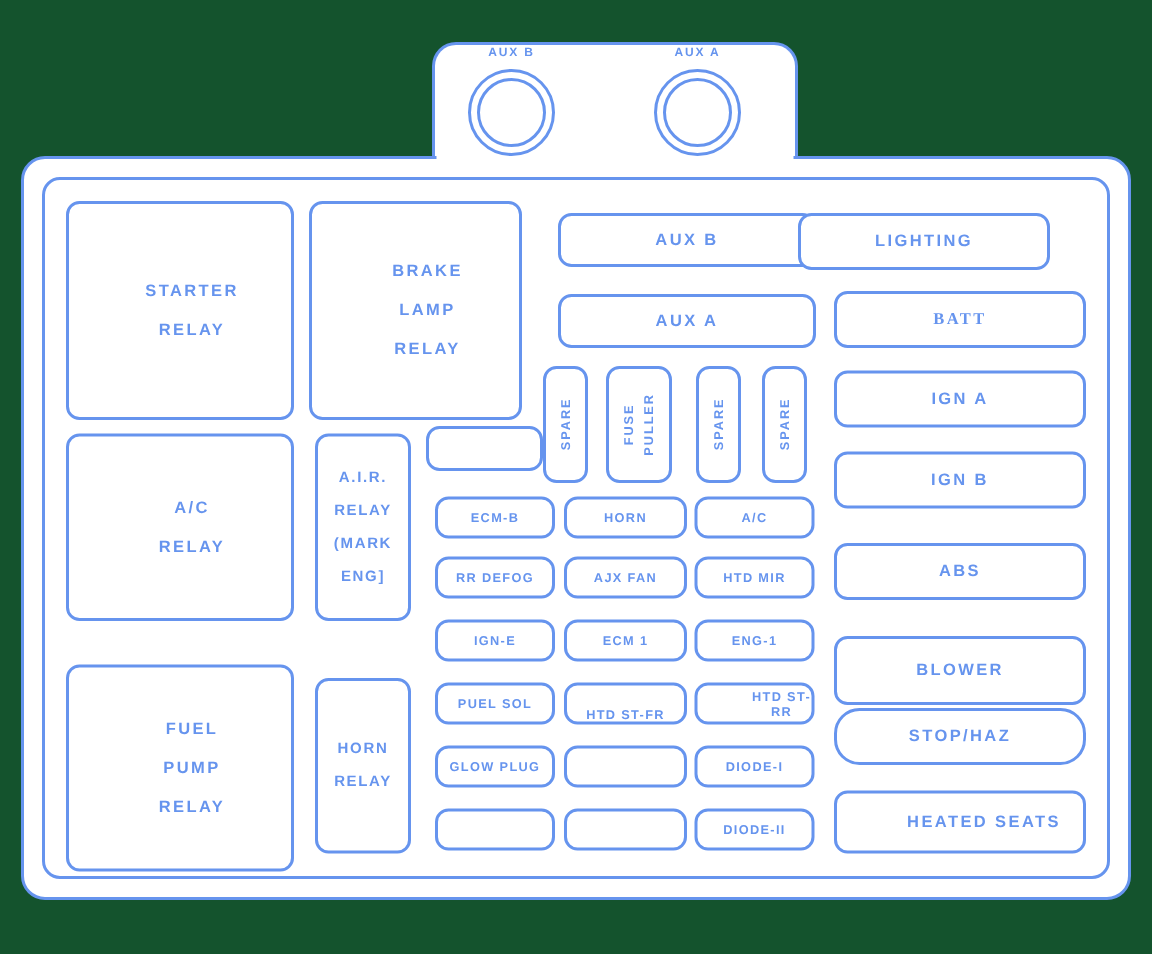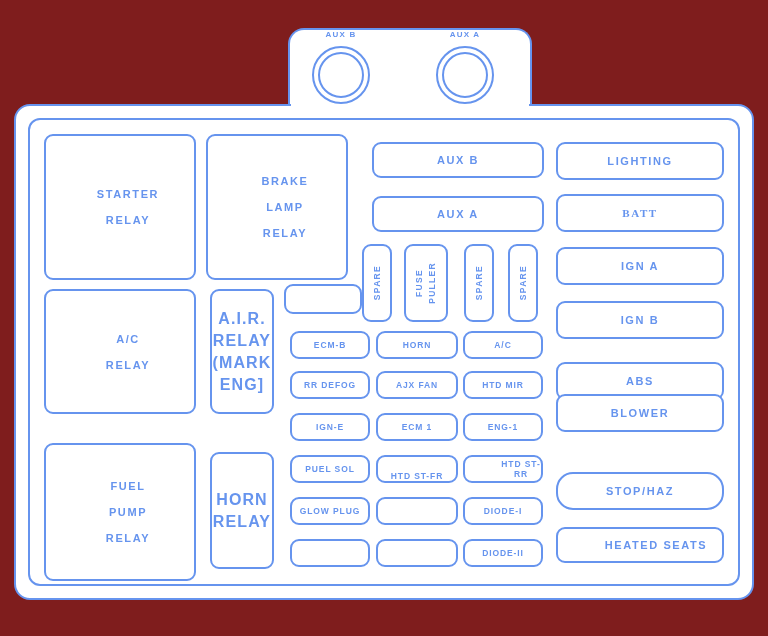--- a/index.html
+++ b/index.html
@@ -8,21 +8,21 @@
     padding: 0;
     background: #ffffff;
   }
   body {
     font-family: "Liberation Sans", sans-serif;
   }
   #stage {
     position: relative;
     width: 768px;
     height: 636px;
-    background: #7f1d1d;
+    background: #14532d;
     overflow: hidden;
   }
 
   
   .box {
     position: absolute;
     box-sizing: border-box;
     border: 2px solid #6694ee;
     border-radius: 9px;
     background: #ffffff;
@@ -113,21 +113,21 @@
     top: 20px;
     width: 46px;
     height: 46px;
     box-sizing: border-box;
     border: 2px solid #6694ee;
     border-radius: 50%;
   }
 
   
   .relay-lg { font-size: 11px; line-height: 26px; letter-spacing: 1.6px; padding-left: 16px; }
-  .relay-md { font-size: 16px; line-height: 22px; letter-spacing: 1.1px; }
+  .relay-md { font-size: 10px; line-height: 22px; letter-spacing: 1.1px; }
   .bar-lg   { font-size: 11px; letter-spacing: 1.6px; }
   .fuse-sm  { font-size: 8.5px; letter-spacing: 0.9px; }
   .vert {
     writing-mode: vertical-rl;
     transform: rotate(180deg);
     font-size: 8.5px;
     letter-spacing: 1.3px;
     line-height: 13px;
   }
   .vert-2 { display: flex; flex-direction: row; }
@@ -265,38 +265,38 @@
   <div class="box fuse-sm" style="left:290px; top:539px; width:80px; height:28px;">
     <div></div>
   </div>
   <div class="box fuse-sm" style="left:376px; top:539px; width:82px; height:28px;">
     <div></div>
   </div>
   <div class="box fuse-sm" style="left:463px; top:539px; width:80px; height:28px;">
     <div>DIODE-II</div>
   </div>
 
-  <div class="box bar-lg" style="left:556px; top:142px; width:168px; height:38px;">
+  <div class="box bar-lg" style="left:532px; top:142px; width:168px; height:38px;">
     <div>LIGHTING</div>
   </div>
   <div class="box bar-lg" style="left:556px; top:194px; width:168px; height:38px;font-family:Liberation Serif, serif;">
     <div>BATT</div>
   </div>
   <div class="box bar-lg" style="left:556px; top:247px; width:168px; height:38px;">
     <div>IGN A</div>
   </div>
   <div class="box bar-lg" style="left:556px; top:301px; width:168px; height:38px;">
     <div>IGN B</div>
   </div>
   <div class="box bar-lg" style="left:556px; top:362px; width:168px; height:38px;">
     <div>ABS</div>
   </div>
-  <div class="box bar-lg" style="left:556px; top:394px; width:168px; height:38px;">
+  <div class="box bar-lg" style="left:556px; top:424px; width:168px; height:46px;">
     <div>BLOWER</div>
   </div>
   <div class="box bar-lg" style="left:556px; top:472px; width:168px; height:38px;border-radius:17px;">
     <div>STOP/HAZ</div>
   </div>
-  <div class="box bar-lg" style="left:556px; top:527px; width:168px; height:36px;padding-left:32px;">
+  <div class="box bar-lg" style="left:556px; top:527px; width:168px; height:42px;padding-left:32px;">
     <div>HEATED SEATS</div>
   </div>
 
 </div>
 
 </body></html>

